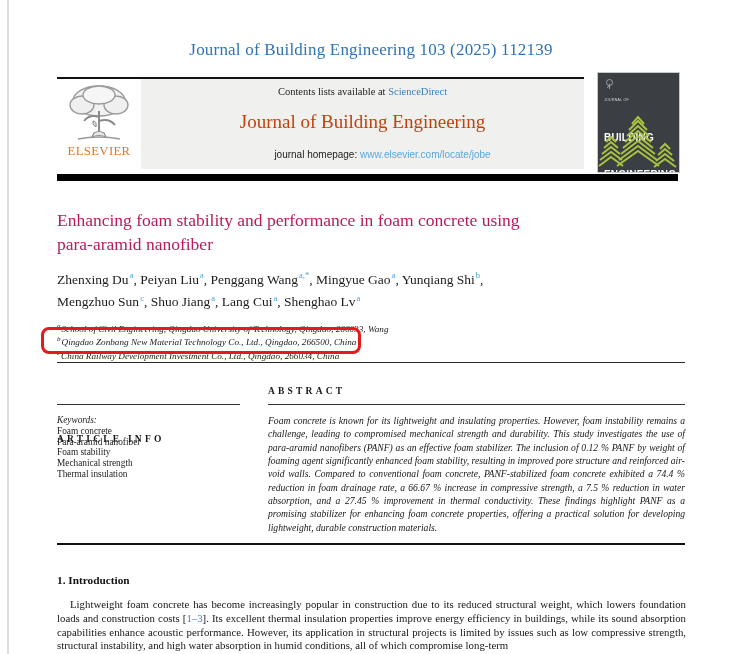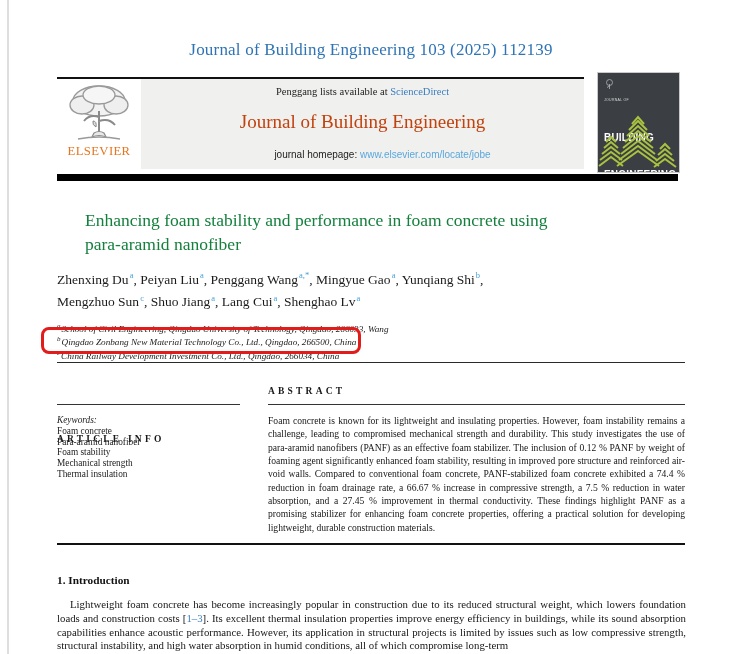--- a/index.html
+++ b/index.html
@@ -36,21 +36,21 @@
   .cover-emblem{position:absolute;left:7px;top:3px;opacity:.8;}
   .cover-textrow{
     position:absolute;left:6px;top:18px;width:70px;color:#fff;
     font-family:"Liberation Sans",sans-serif;line-height:9px;
   }
   .cover-kicker{font-size:3.5px;letter-spacing:.3px;display:inline-block;margin-right:1px;color:#d8d8d8;}
   .cover-big{font-size:10px;font-weight:700;letter-spacing:.2px;display:inline-block;margin-top:28px;}
   .cover-trees{position:absolute;left:0;top:36px;}
   .mast-bar{position:absolute;left:57px;top:174px;width:621px;height:7px;background:#000;}
   
-  .art-title{position:absolute;left:57px;top:208px;width:620px;font-size:17.5px;line-height:24px;color:#15803d;margin-left:28px;}
+  .art-title{position:absolute;left:57px;top:208px;width:620px;font-size:17.5px;line-height:24px;color:#be185d;}
   .authors{position:absolute;left:57px;top:266px;width:625px;font-size:13.5px;line-height:19px;color:#1b1b1b;}
   .authors sup{font-size:8.5px;color:#4aa0d6;margin-left:1px;}
   .affils{position:absolute;left:57px;top:321px;width:620px;font-size:9.2px;line-height:10.4px;font-style:italic;color:#222;}
   .affils sup{font-size:6.5px;font-style:italic;color:#222;margin-right:1px;}
   .annotation-box{
     position:absolute;left:41px;top:327px;width:314px;height:21px;
     border:3px solid #e21b1b;border-radius:8px;z-index:6;pointer-events:none;
   }
   .rule-full{position:absolute;left:57px;height:1px;background:#2a2a2a;width:628px;}
   .r1{top:362px;}
@@ -60,21 +60,21 @@
   }
   .col-head.left{left:57px;margin-top:48px;}
   .col-head.right{left:268px;}
   .col-rule{position:absolute;top:404px;height:1px;background:#333;}
   .col-rule.left{left:57px;width:183px;}
   .col-rule.right{left:268px;width:417px;}
   .keywords{position:absolute;left:57px;top:415px;width:190px;font-size:9.3px;line-height:10.8px;color:#1b1b1b;}
   .kw-label{font-style:italic;}
   .abstract-body{
     position:absolute;left:268px;top:414px;width:417px;font-size:9.6px;line-height:13.35px;
-    text-align:justify;color:#161616;
+    text-align:justify;color:#161616;font-style:italic;
   }
   .intro-heading{position:absolute;left:57px;top:574px;font-size:11.3px;font-weight:700;color:#111;}
   .intro-para{
     position:absolute;left:57px;top:598px;width:629px;font-size:10.8px;line-height:13.8px;
     text-align:justify;color:#161616;
   }
   .intro-para .indent{display:inline-block;width:13px;}
   sup.aff{font-size:7px;}
 </style>
 </head>
@@ -99,21 +99,21 @@
           <path d="M28 52 Q33 49 38 52 L40 56 Q33 53 26 56 Z" fill="#e8e8e8" stroke="#8a8a8a" stroke-width="1.2"></path>
           <path d="M12 58 Q33 54 54 58" stroke="#9a9a9a" stroke-width="1.4"></path>
           <path d="M30 46 q-4 -2 -3 -6 q4 0 3 6" fill="#ddd" stroke="#8a8a8a" stroke-width="1"></path>
         </g>
       </svg>
     </span>
     <div class="elsevier-word">ELSEVIER</div>
   </div>
 
   <div class="banner">
-    <div class="contents-line"><span>Penggang lists available at </span><span class="lnk">ScienceDirect</span></div>
+    <div class="contents-line"><span>Contents lists available at </span><span class="lnk">ScienceDirect</span></div>
     <div class="journal-title">Journal of Building Engineering</div>
     <div class="homepage-line"><span>journal homepage: </span><span class="lnk-light">www.elsevier.com/locate/jobe</span></div>
   </div>
 
   <div class="cover">
     <span class="cover-emblem">
       <svg width="9" height="11" viewBox="0 0 9 11">
         <circle cx="4.5" cy="3.5" r="3" fill="none" stroke="#cfcfcf" stroke-width="0.8"></circle>
         <path d="M4.5 5 L4.5 10 M4.5 7 L2 8.5" stroke="#cfcfcf" stroke-width="0.8"></path>
       </svg>

